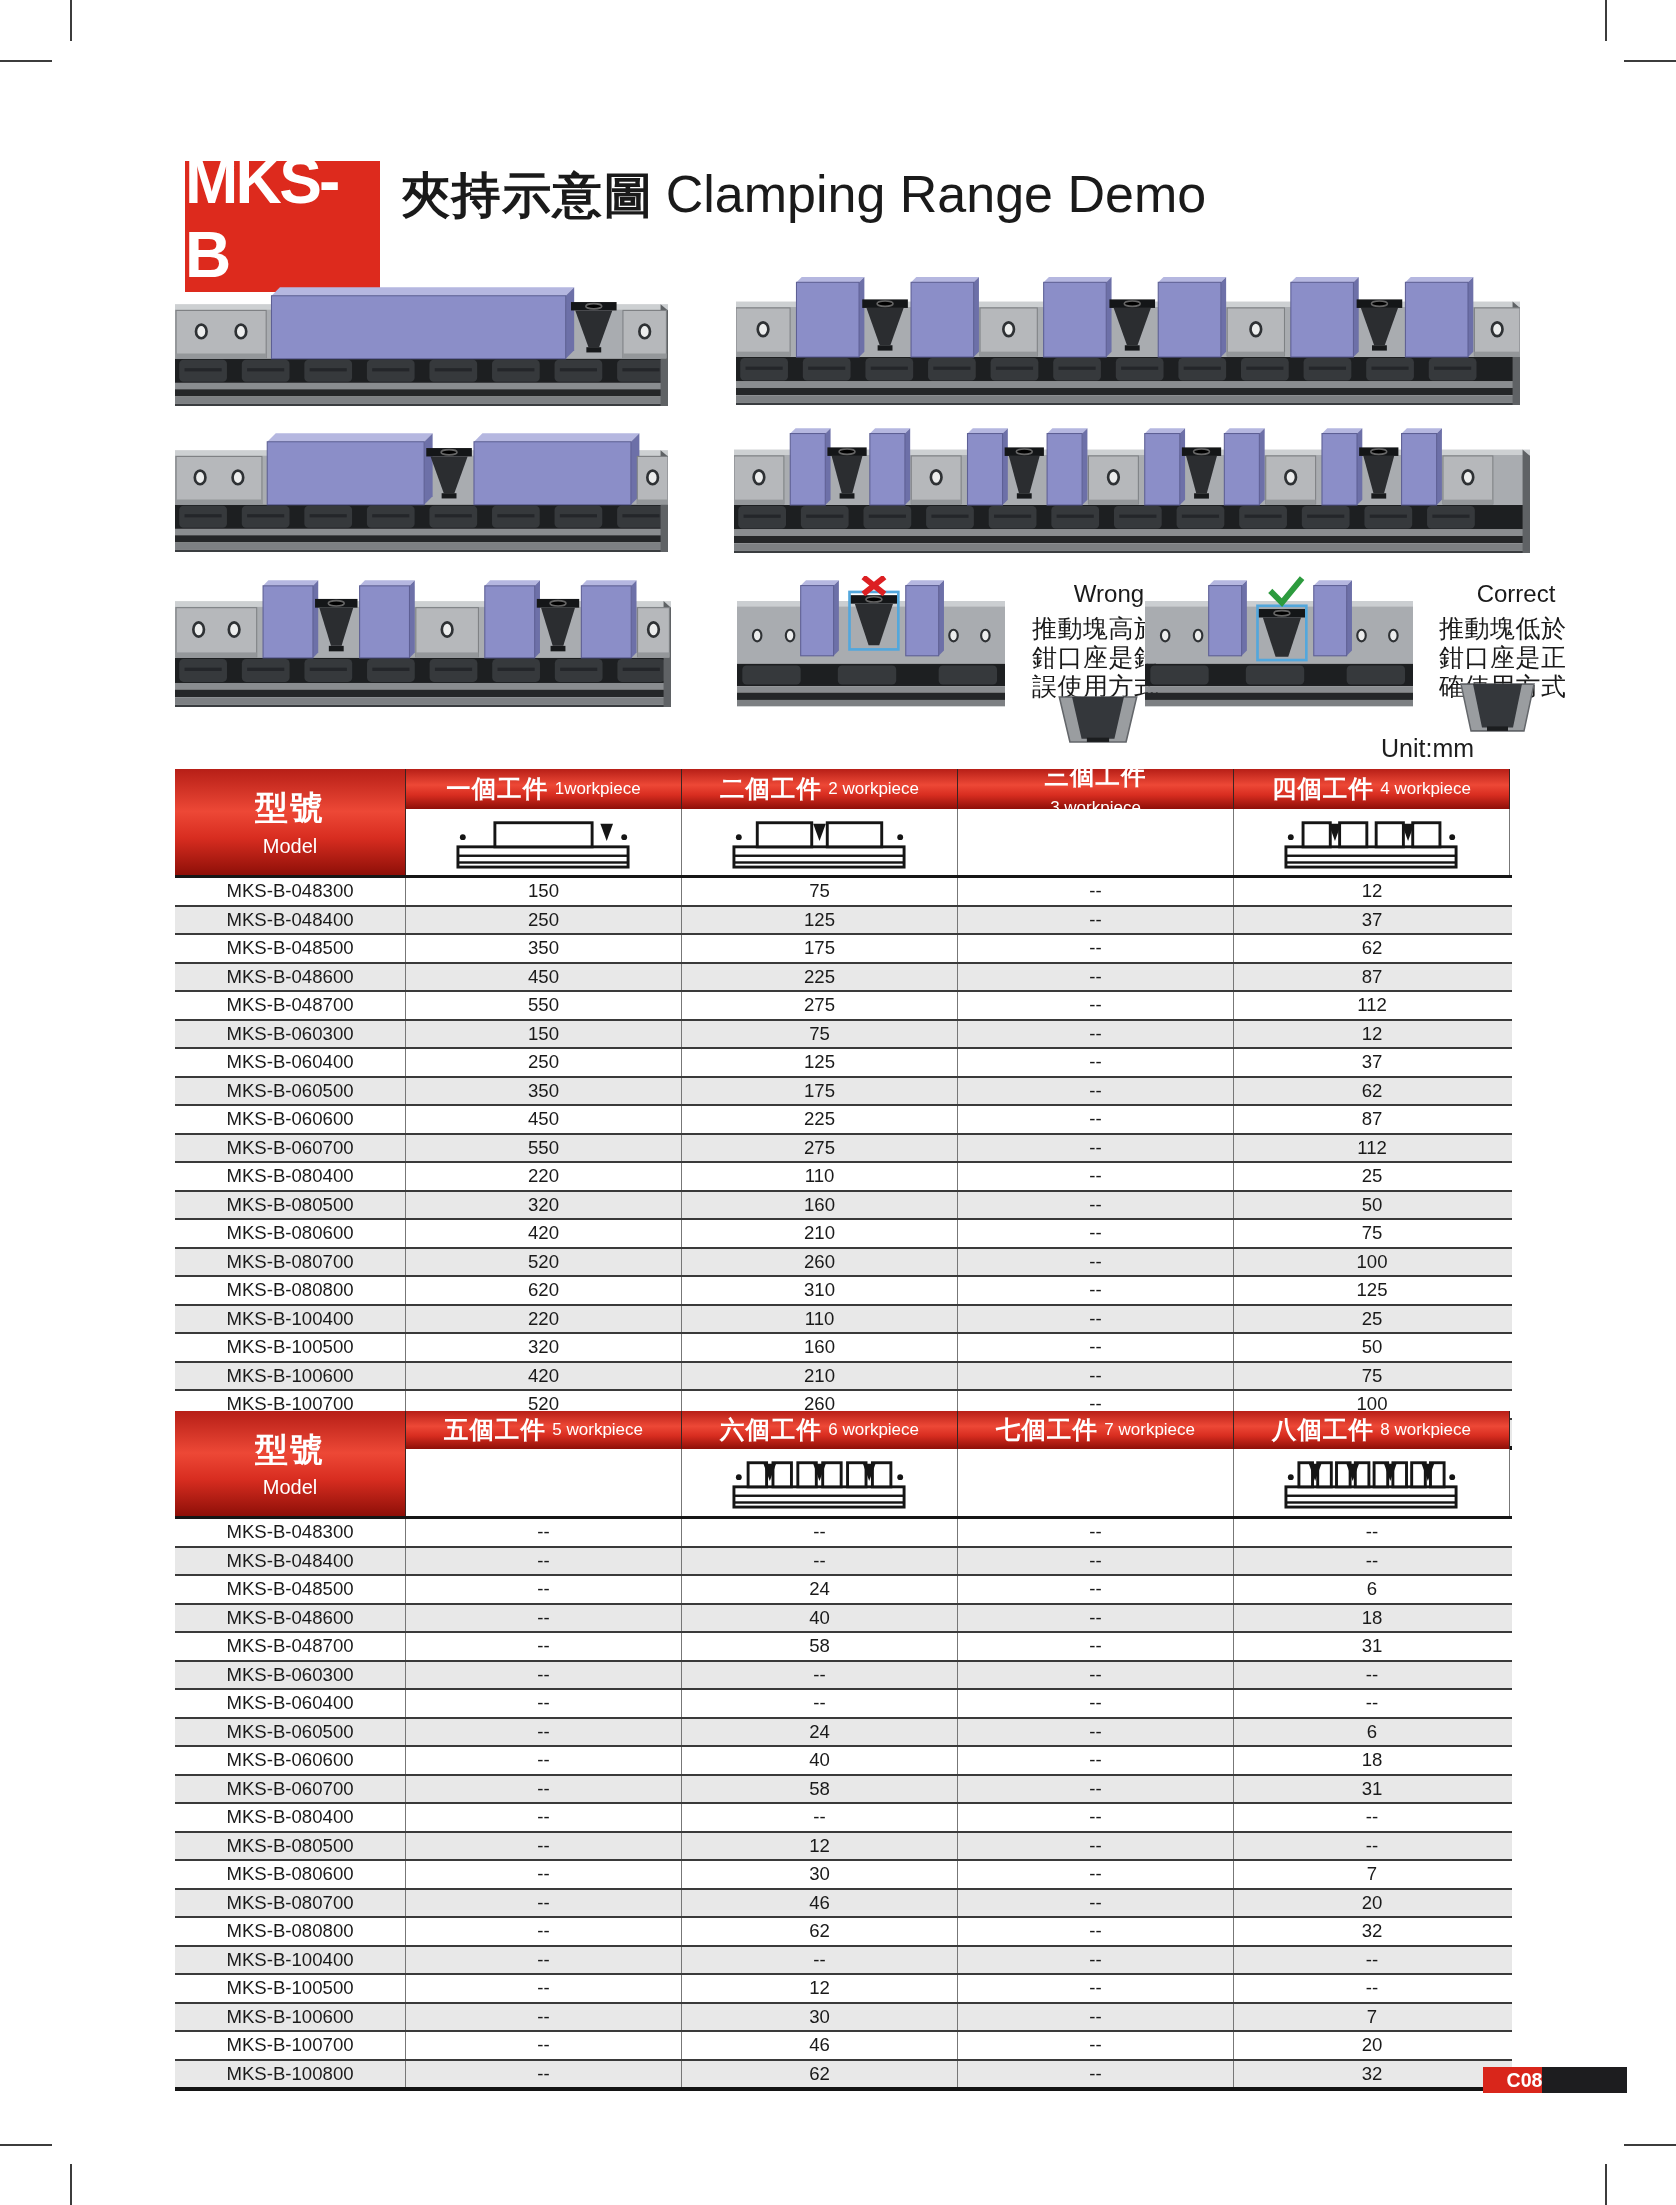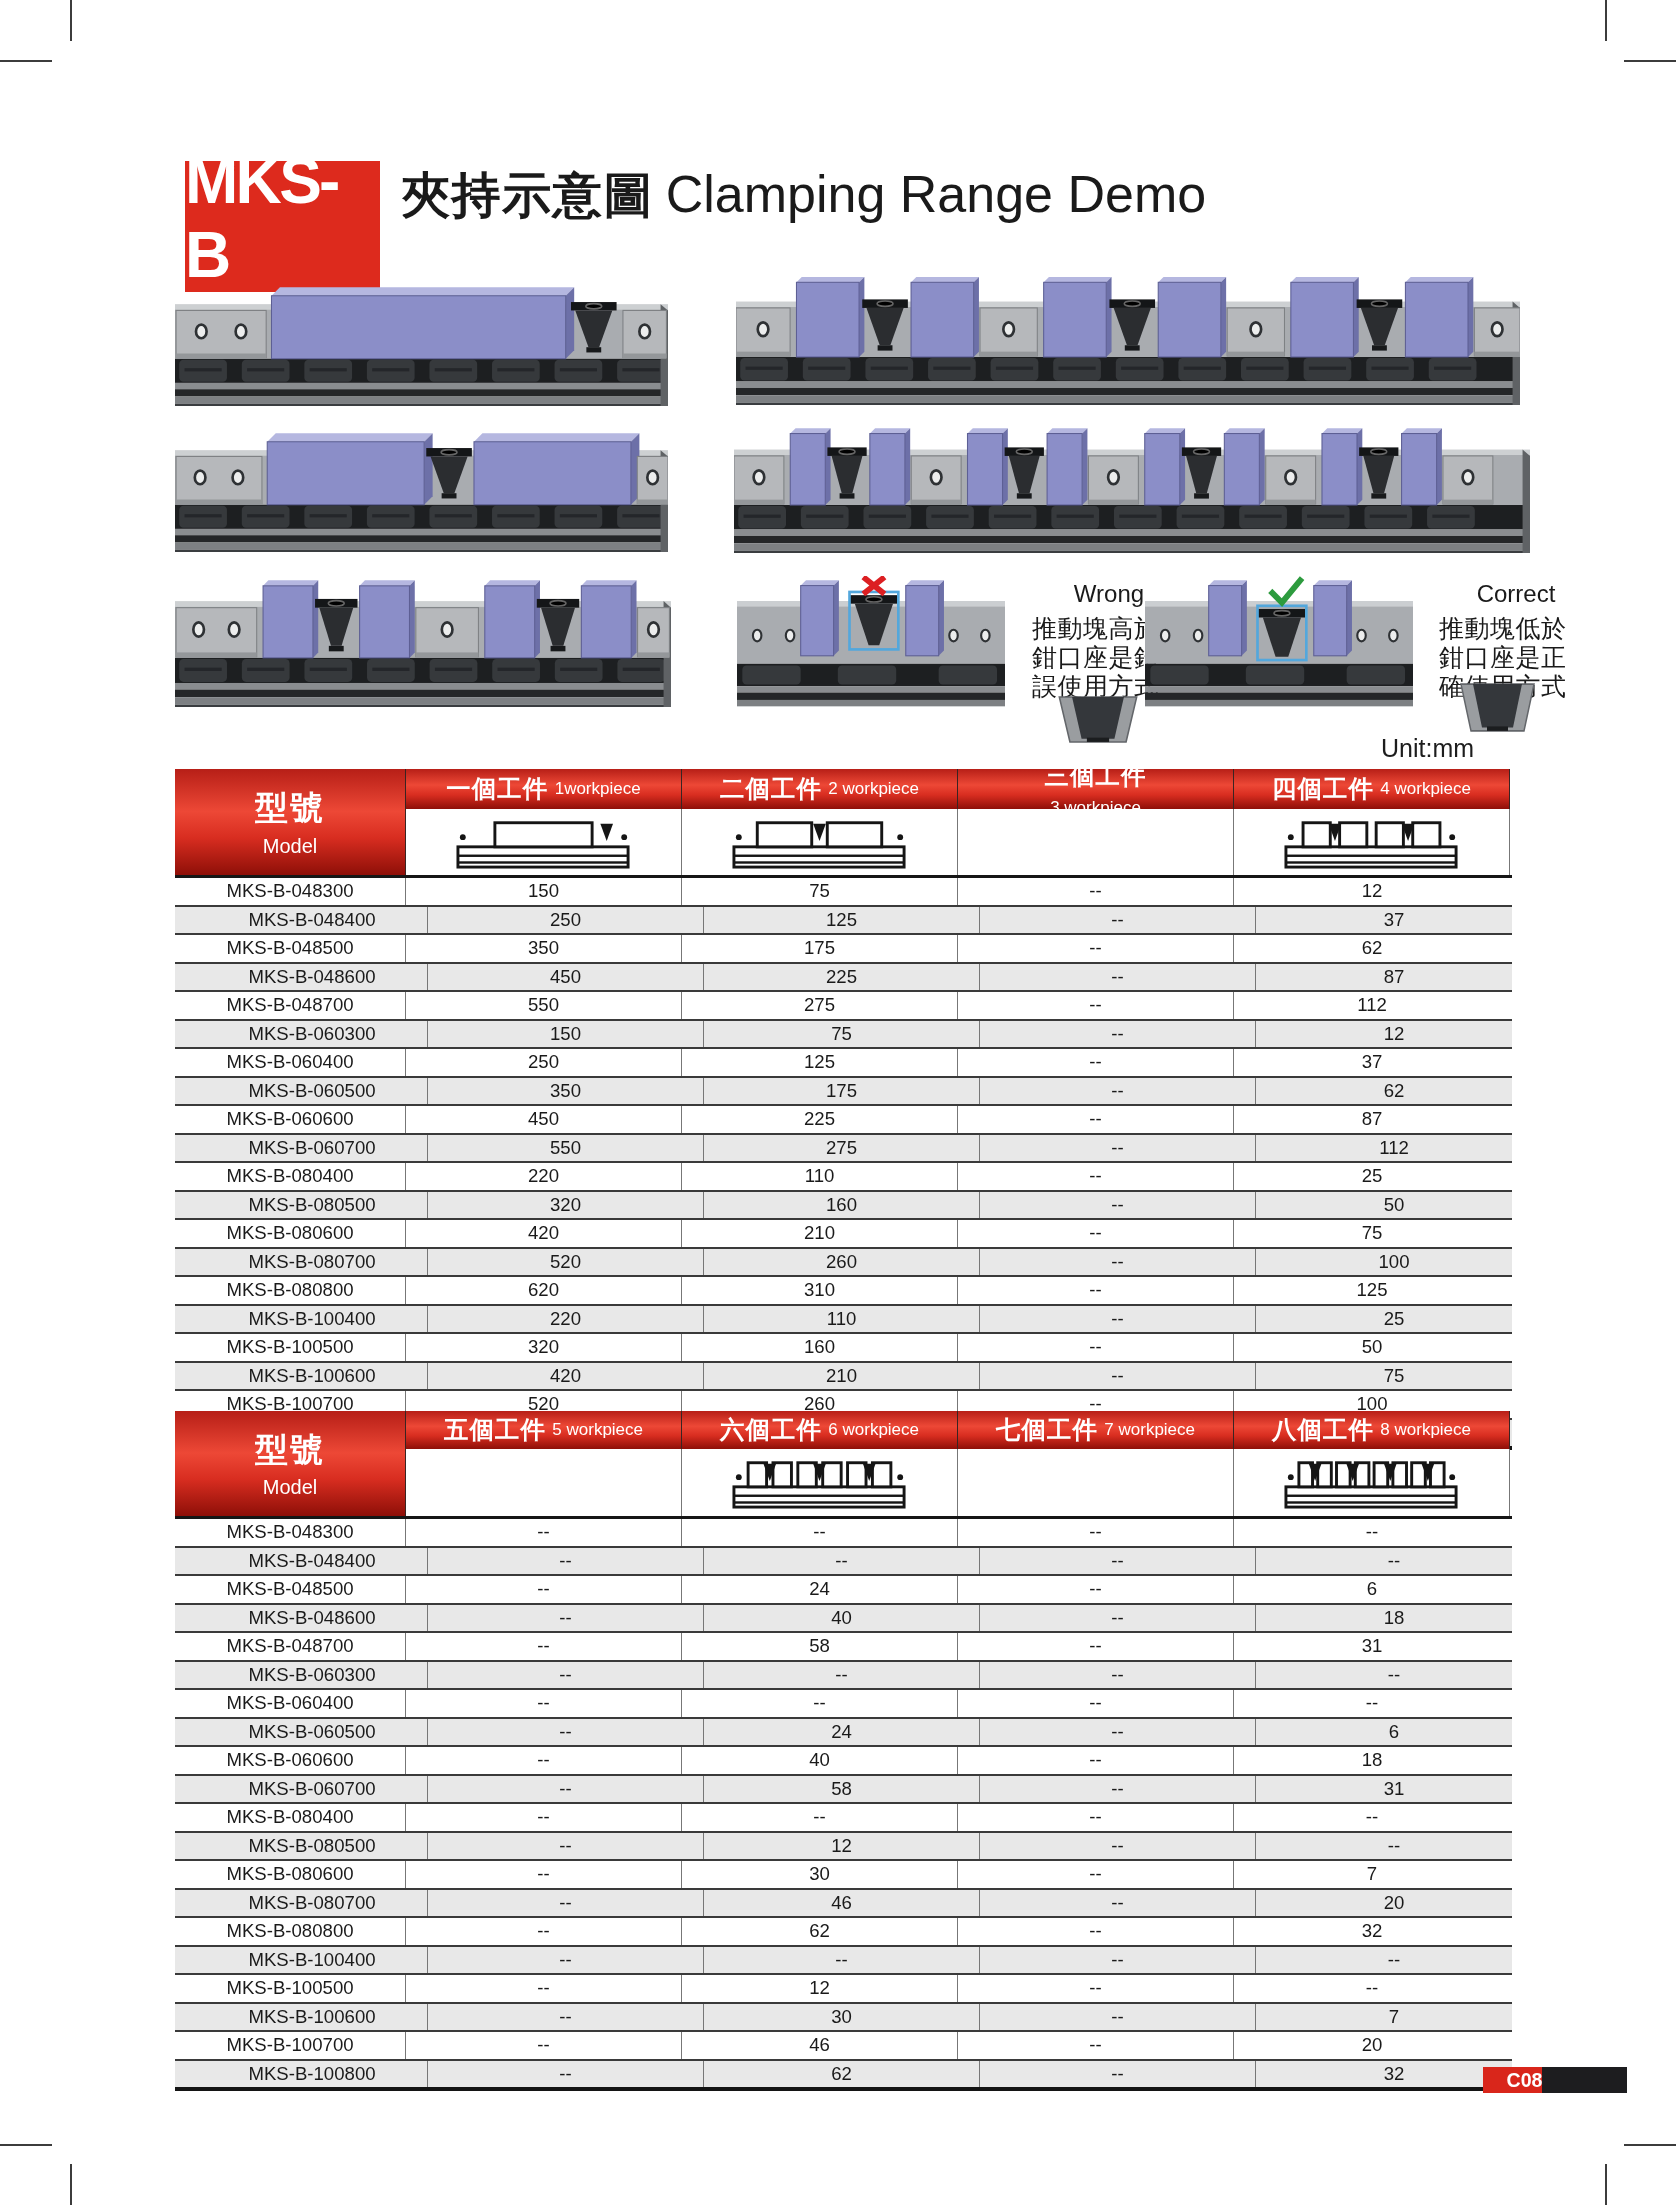--- a/index.html
+++ b/index.html
@@ -34,21 +34,21 @@
   .t-colred{grid-row:1;display:flex;align-items:center;justify-content:center;gap:6.4px;color:#fff;
             border-right:1.6px solid #3a2422;white-space:nowrap;
             background:linear-gradient(180deg,#b71f17 0%,#ed4836 40%,#d82d20 65%,#8e0f08 100%);}
   .t-colred .zh{font-size:24.4px;font-weight:700;letter-spacing:1.1px;}
   .t-colred .en{font-size:17px;}
   .t-colicon{grid-row:2;background:#fff;border-right:1.1px solid #777;
              display:flex;align-items:center;justify-content:center;}
   .t-colicon svg{width:175px;height:53px;}
   .t-row{display:grid;grid-template-columns:231px repeat(4,276px);height:26.5px;}
   .t-row + .t-row{border-top:2.1px solid #3a3a3a;}
-  .t-row.alt{background:#e8e8e8;padding-left:22px;}
+  .t-row.alt{background:#e8e8e8;}
   .t-cell{display:flex;align-items:center;justify-content:center;font-size:18.6px;
           border-right:1.1px solid #777;overflow:hidden;}
   .t-cell:last-child{border-right:none;}
   
   .pcode-red{left:1483px;top:2067px;width:59px;height:26px;background:#d9261b;color:#fff;
              display:flex;align-items:center;justify-content:center;font-size:19.6px;font-weight:700;padding-left:12px;}
   .pcode-black{left:1542px;top:2067px;width:85px;height:26px;background:#1d1d1f;}
 </style>
 </head>
 <body>

